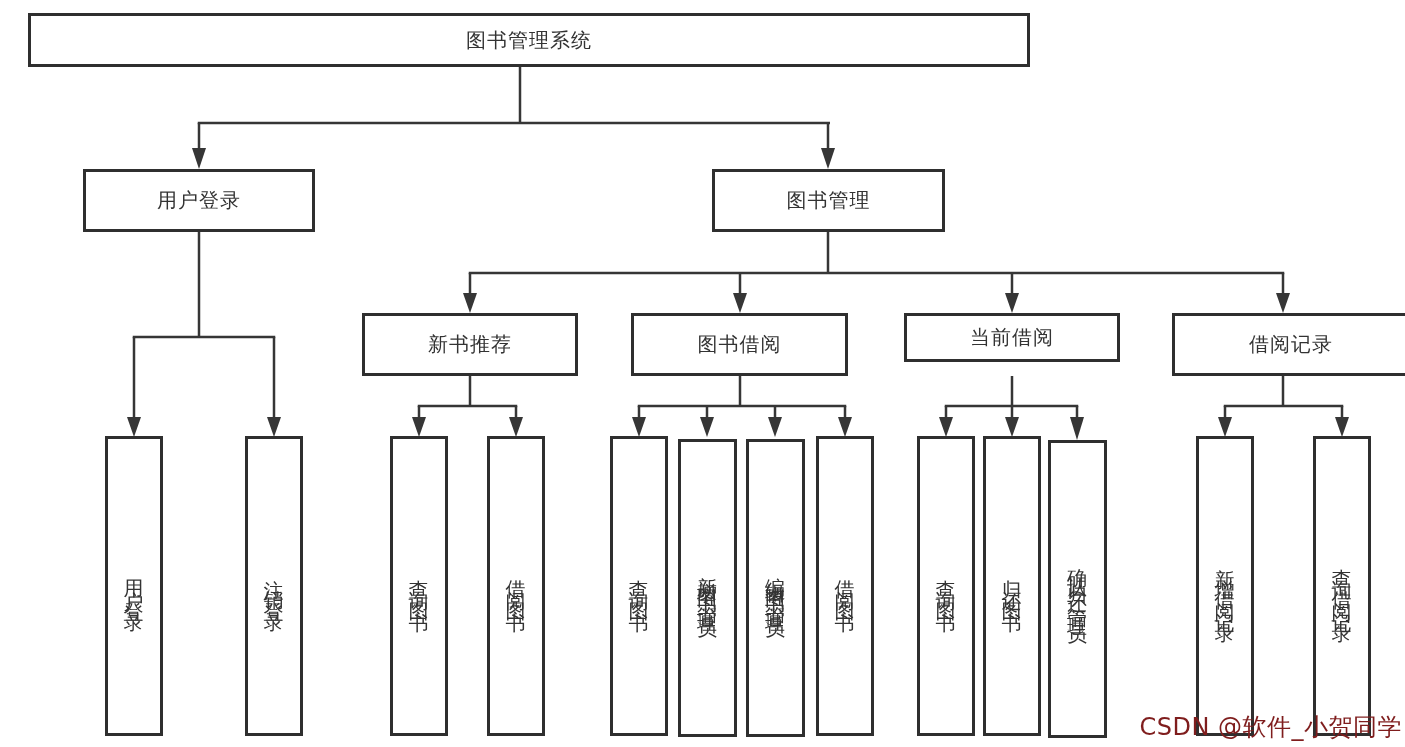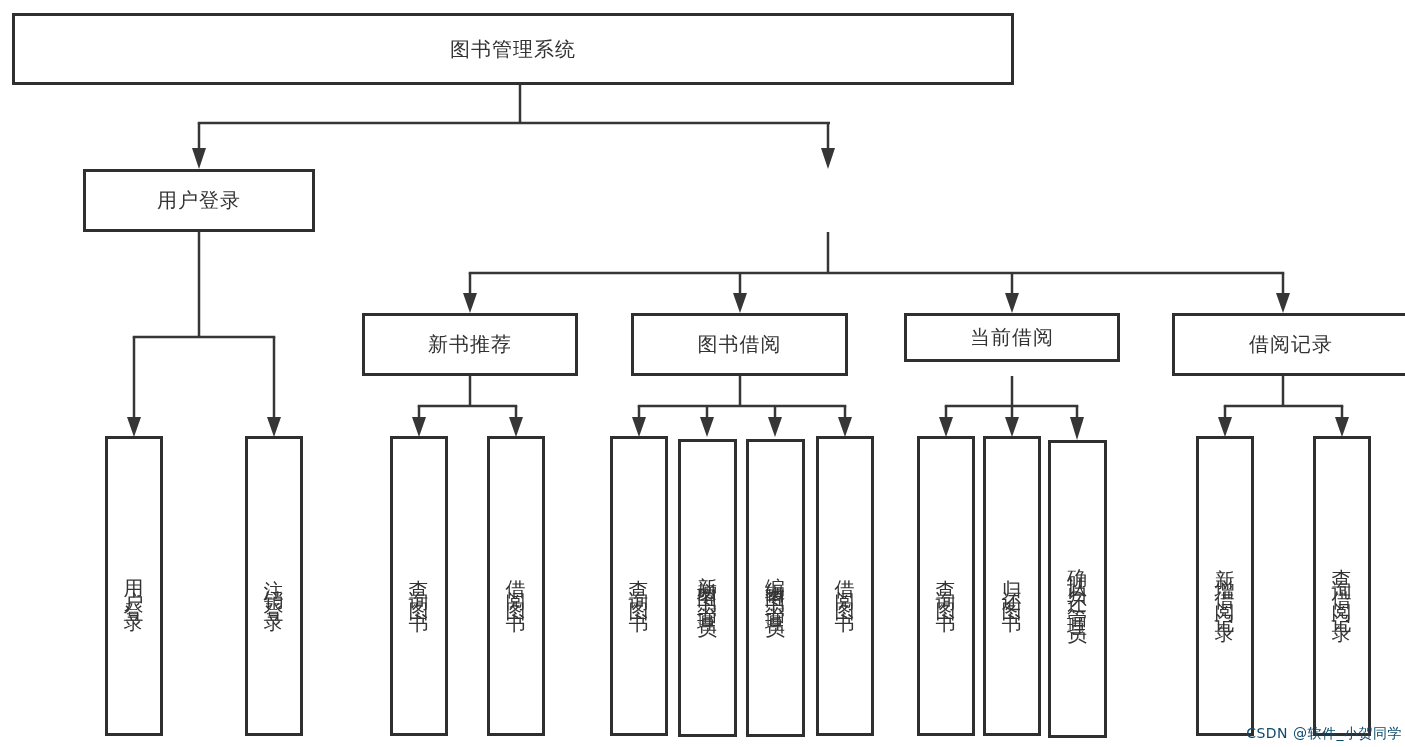--- a/index.html
+++ b/index.html
@@ -14,21 +14,21 @@
   }
   .hlbl{font-size:20px;color:#333333;letter-spacing:1px;white-space:nowrap;}
   .vtxt{
     writing-mode:vertical-rl;text-orientation:mixed;
     font-size:20px;color:#333333;letter-spacing:11px;line-height:1;white-space:nowrap;
   }
   .vtxt.long{letter-spacing:6px;}
   .vtxt.mid{letter-spacing:8px;}
   .watermark{
     position:absolute;right:3px;bottom:4px;z-index:6;
-    font-size:14px;color:#0c4a6e;letter-spacing:0.5px;white-space:nowrap;
+    font-size:24px;color:#7f1d1d;letter-spacing:0.5px;white-space:nowrap;
   }
 </style>
 </head>
 <body>
 
 <div class="stage">
 
   <svg class="wires" width="1405" height="747" viewBox="0 0 1405 747">
     <g stroke="#363636" stroke-width="2.5" fill="none">
       <line x1="520" y1="67" x2="520" y2="123"></line>
@@ -111,26 +111,29 @@
       <line x1="1223.75" y1="406" x2="1343.25" y2="406"></line>
       <line x1="1225" y1="406" x2="1225" y2="420"></line>
       <line x1="1342" y1="406" x2="1342" y2="420"></line>
     </g>
     <g fill="#363636" stroke="none">
       <polygon points="1218,417 1232,417 1225,437"></polygon>
       <polygon points="1335,417 1349,417 1342,437"></polygon>
     </g>
   </svg>
 
-  <div class="box" style="left:12px;top:13px;width:1002px;height:72px">
+  <div class="box" style="left:28px;top:13px;width:1002px;height:54px">
     <span class="hlbl">图书管理系统</span>
   </div>
 
   <div class="box" style="left:83px;top:169px;width:232px;height:63px">
     <span class="hlbl">用户登录</span>
+  </div>
+  <div class="box" style="left:712px;top:169px;width:233px;height:63px">
+    <span class="hlbl">图书管理</span>
   </div>
 
   <div class="box" style="left:631px;top:313px;width:217px;height:63px">
     <span class="hlbl">图书借阅</span>
   </div>
   <div class="box" style="left:362px;top:313px;width:216px;height:63px">
     <span class="hlbl">新书推荐</span>
   </div>
   <div class="box" style="left:904px;top:313px;width:216px;height:49px">
     <span class="hlbl">当前借阅</span>

